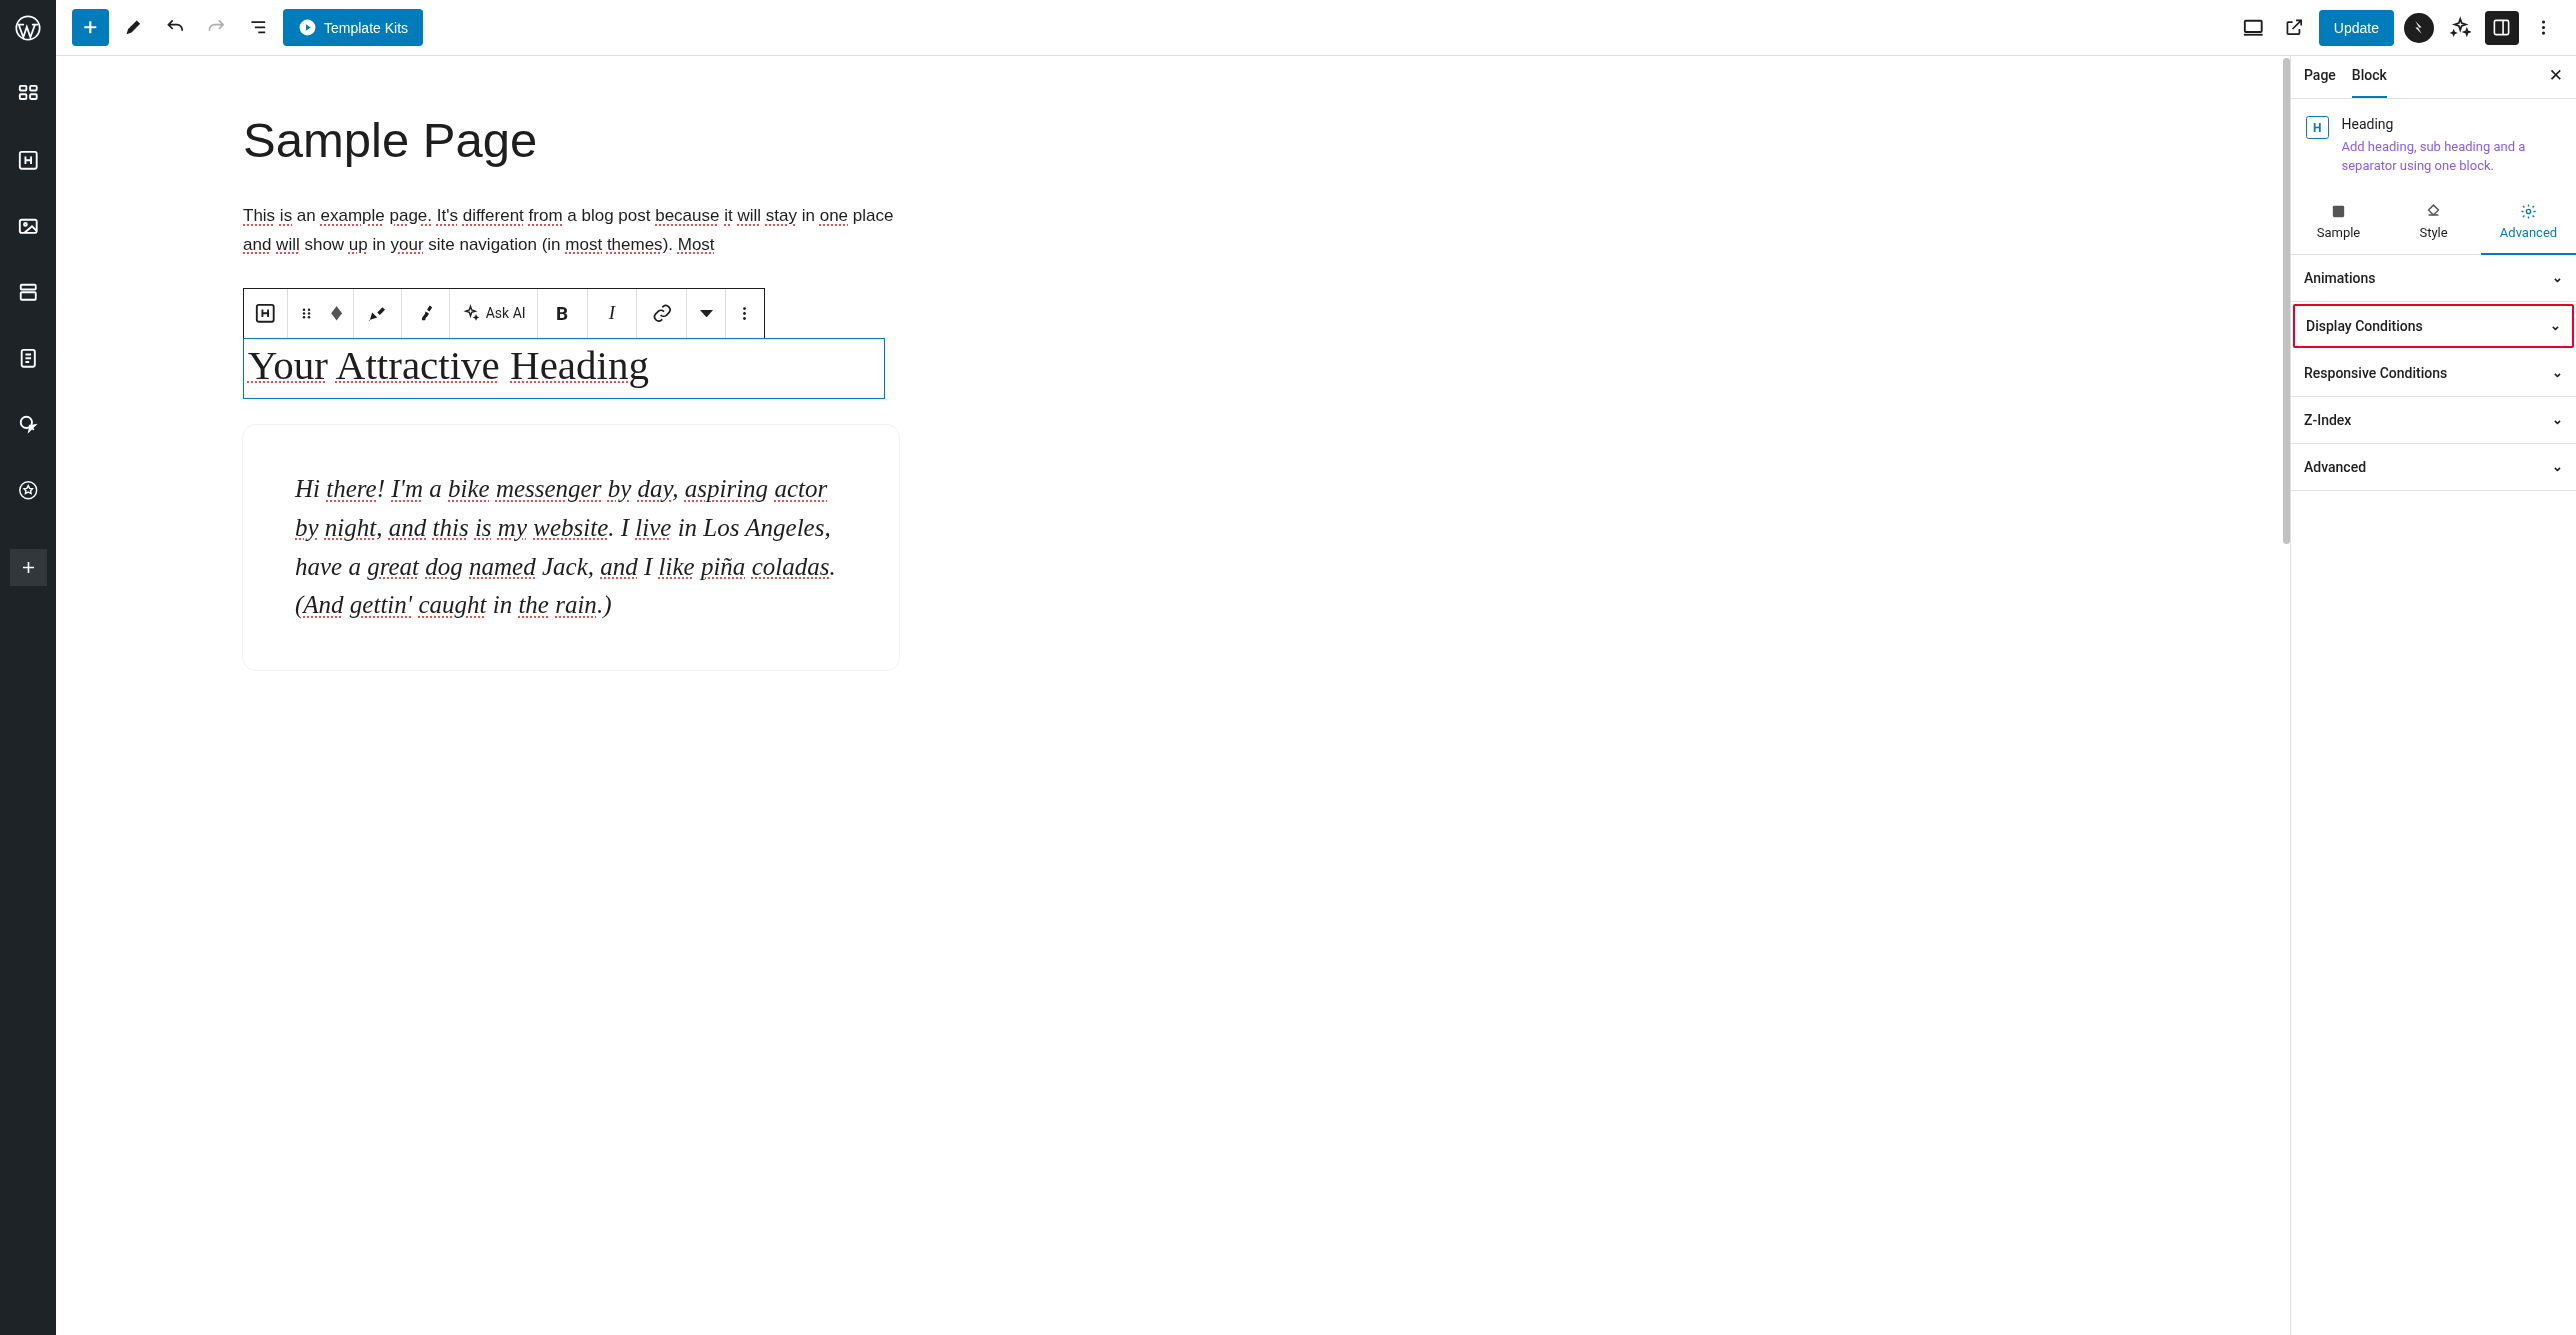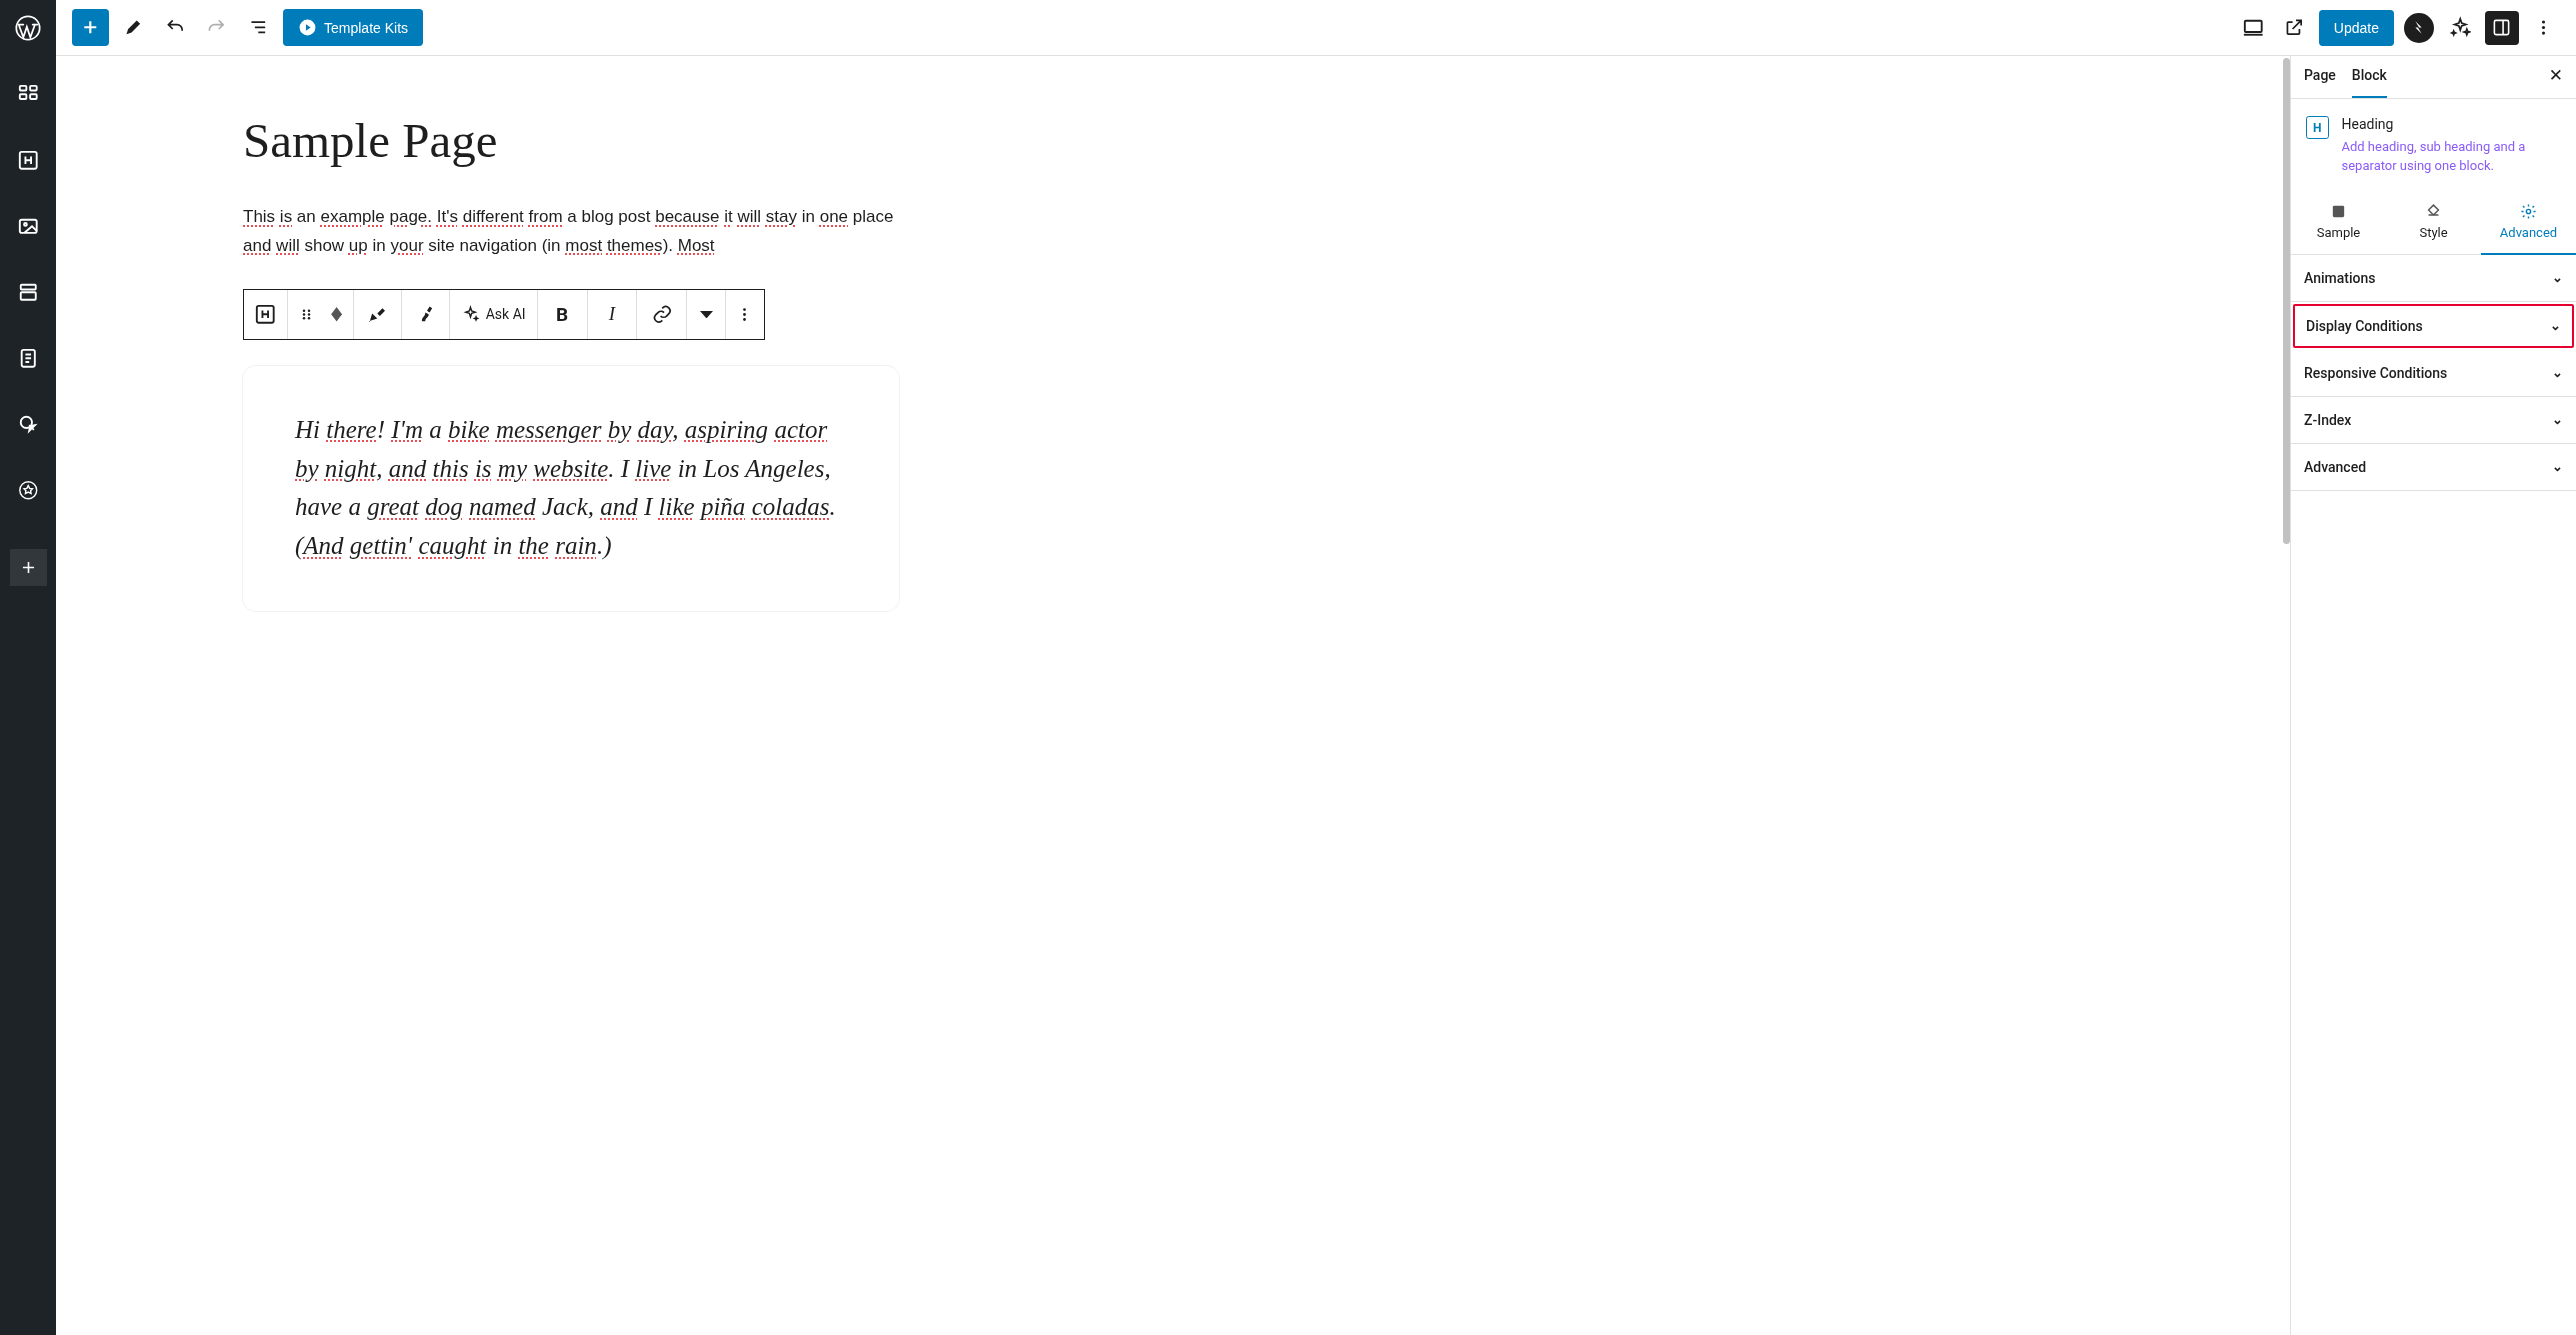--- a/index.html
+++ b/index.html
@@ -21,21 +21,21 @@
 .topbar .spacer { flex:1; }
 .topbar .update-btn { background:#007cba;color:#fff;height:36px;padding:0 15px;border:none;border-radius:3.7px;font-size:14px;cursor:pointer; }
 .topbar .circle { width:30px;height:30px;border-radius:50%;background:#1e1e1e;color:#fff;display:flex;align-items:center;justify-content:center; }
 .topbar .square { width:34px;height:34px;background:#1e1e1e;color:#fff;border-radius:3.7px;display:flex;align-items:center;justify-content:center; }
 
 
 .workspace { flex:1; display:flex; min-height:0; }
 .canvas { flex:1; overflow-y:auto; position:relative; }
 .canvas-scroll { position:absolute; right:0; top:1.9px; width:7.5px; height:38%; background:#c1c1c1; border-radius:3.7px; }
 .canvas-inner { max-width: 656px; margin: 56px auto 37px 187px; }
-.page-title { font-family: Liberation Serif, serif; font-size: 49px; font-weight:400; margin-bottom: 34px; }
+.page-title { font-family: Liberation Sans, sans-serif; font-size: 49px; font-weight:400; margin-bottom: 34px; }
 .intro { font-size: 17px; line-height: 1.7; margin-bottom: 28px; font-family: -apple-system, sans-serif; }
 .sq { text-decoration: underline dotted #e65054; text-decoration-thickness:1.9px; text-underline-offset: 2.8px; }
 
 
 .block-toolbar { display:flex; border:0.9px solid #1e1e1e; background:#fff;  width:522px; height:51px; align-items:stretch; }
 .block-toolbar .cell { display:flex;align-items:center;justify-content:center; border-right:0.9px solid #ddd; padding:0 9.4px; cursor:pointer; }
 .block-toolbar .cell.np { padding:0; }
 .block-toolbar .cell:last-child { border-right:none; }
 .block-toolbar .cell.group { gap:17px; padding:0 15px; }
 .move-arrows { display:flex; flex-direction:column; line-height:0.6; font-size:11.2px; color:#555; }
@@ -279,20 +279,23 @@
             </div>
             <div class="cell" style="width:39px">
               <svg width="17" height="17" viewBox="0 0 24 24" fill="#1e1e1e">
                   <circle cx="12" cy="5" r="2"></circle>
                   <circle cx="12" cy="12" r="2"></circle>
                   <circle cx="12" cy="19" r="2"></circle>
                 </svg>
             </div>
           </div>
 
+          <div class="heading-block">
+            <span class="heading-text"><span class="sq">Your</span> <span class="sq">Attractive</span> <span class="sq">Heading</span></span>
+          </div>
 
           <div class="quote-card">
             <p>Hi <span class="sq">there</span>! <span class="sq">I'm</span> a <span class="sq">bike</span> <span class="sq">messenger</span> <span class="sq">by</span> <span class="sq">day</span>, <span class="sq">aspiring</span> <span class="sq">actor</span> <span class="sq">by</span> <span class="sq">night</span>, <span class="sq">and</span> <span class="sq">this</span> <span class="sq">is</span> <span class="sq">my</span> <span class="sq">website</span>. I <span class="sq">live</span> in Los Angeles, have a <span class="sq">great</span> <span class="sq">dog</span> <span class="sq">named</span> Jack, <span class="sq">and</span> I <span class="sq">like</span> <span class="sq">piña</span> <span class="sq">coladas</span>. (<span class="sq">And</span> <span class="sq">gettin'</span> <span class="sq">caught</span> in <span class="sq">the</span> <span class="sq">rain</span>.)</p>
           </div>
         </div>
       </div>
 
       <div class="settings">
         <div class="settings-tabs">
           <div class="tab">Page</div>

